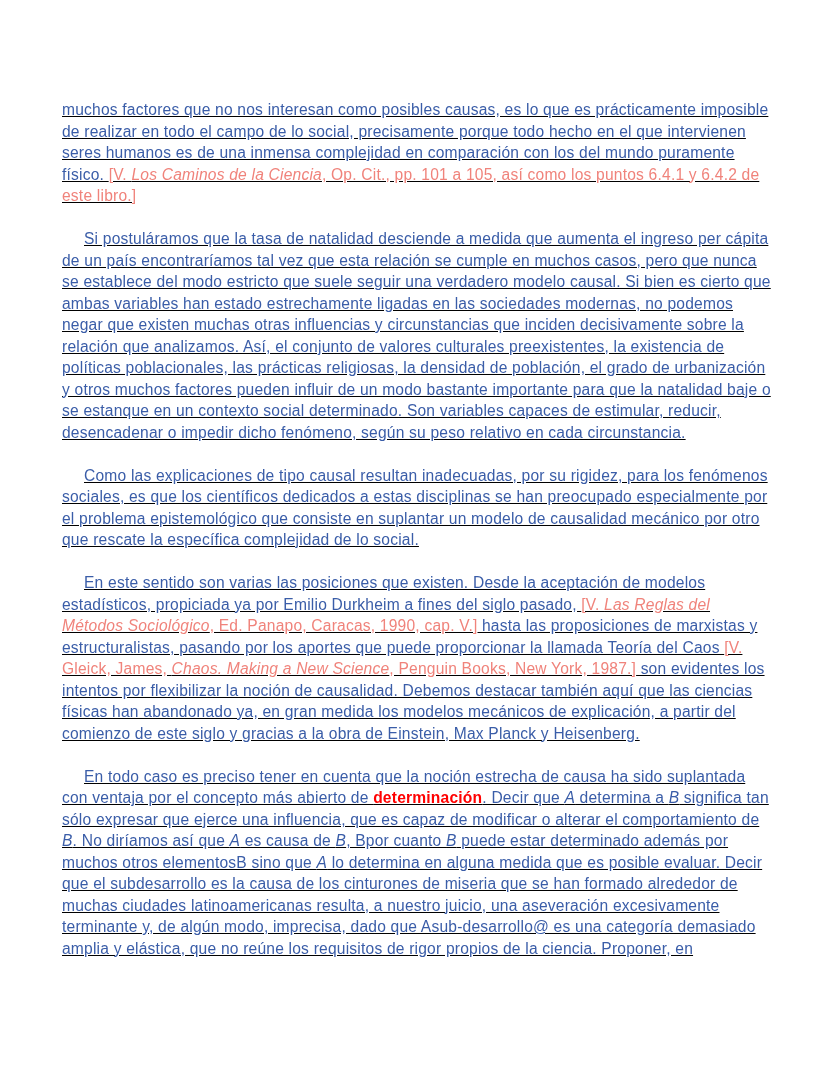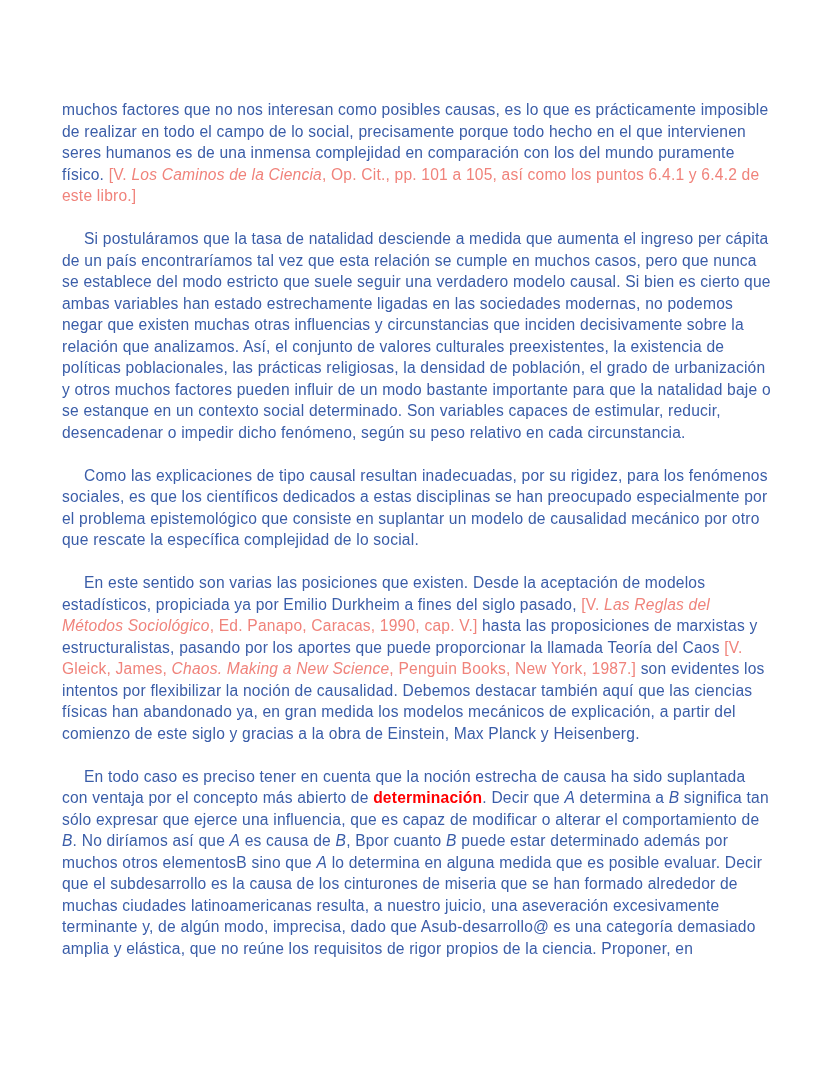--- a/index.html
+++ b/index.html
@@ -12,20 +12,21 @@
     height: 1071px;
     overflow: hidden;
     font-family: "Liberation Sans", sans-serif;
   }
   .page {
     box-sizing: border-box;
     width: 828px;
     height: 1071px;
     padding: 99px 56px 4px 62px;
     background: var(--page-bg, #ffffff);
+    text-decoration: underline;
   }
   .para {
     margin: 0 0 21.5px 0;
     font-size: 15.6px;
     line-height: 21.5px;
     letter-spacing: 0.2px;
     color: var(--body-color, #3a5da8);
     text-align: left;
   }
   .para.indent {

